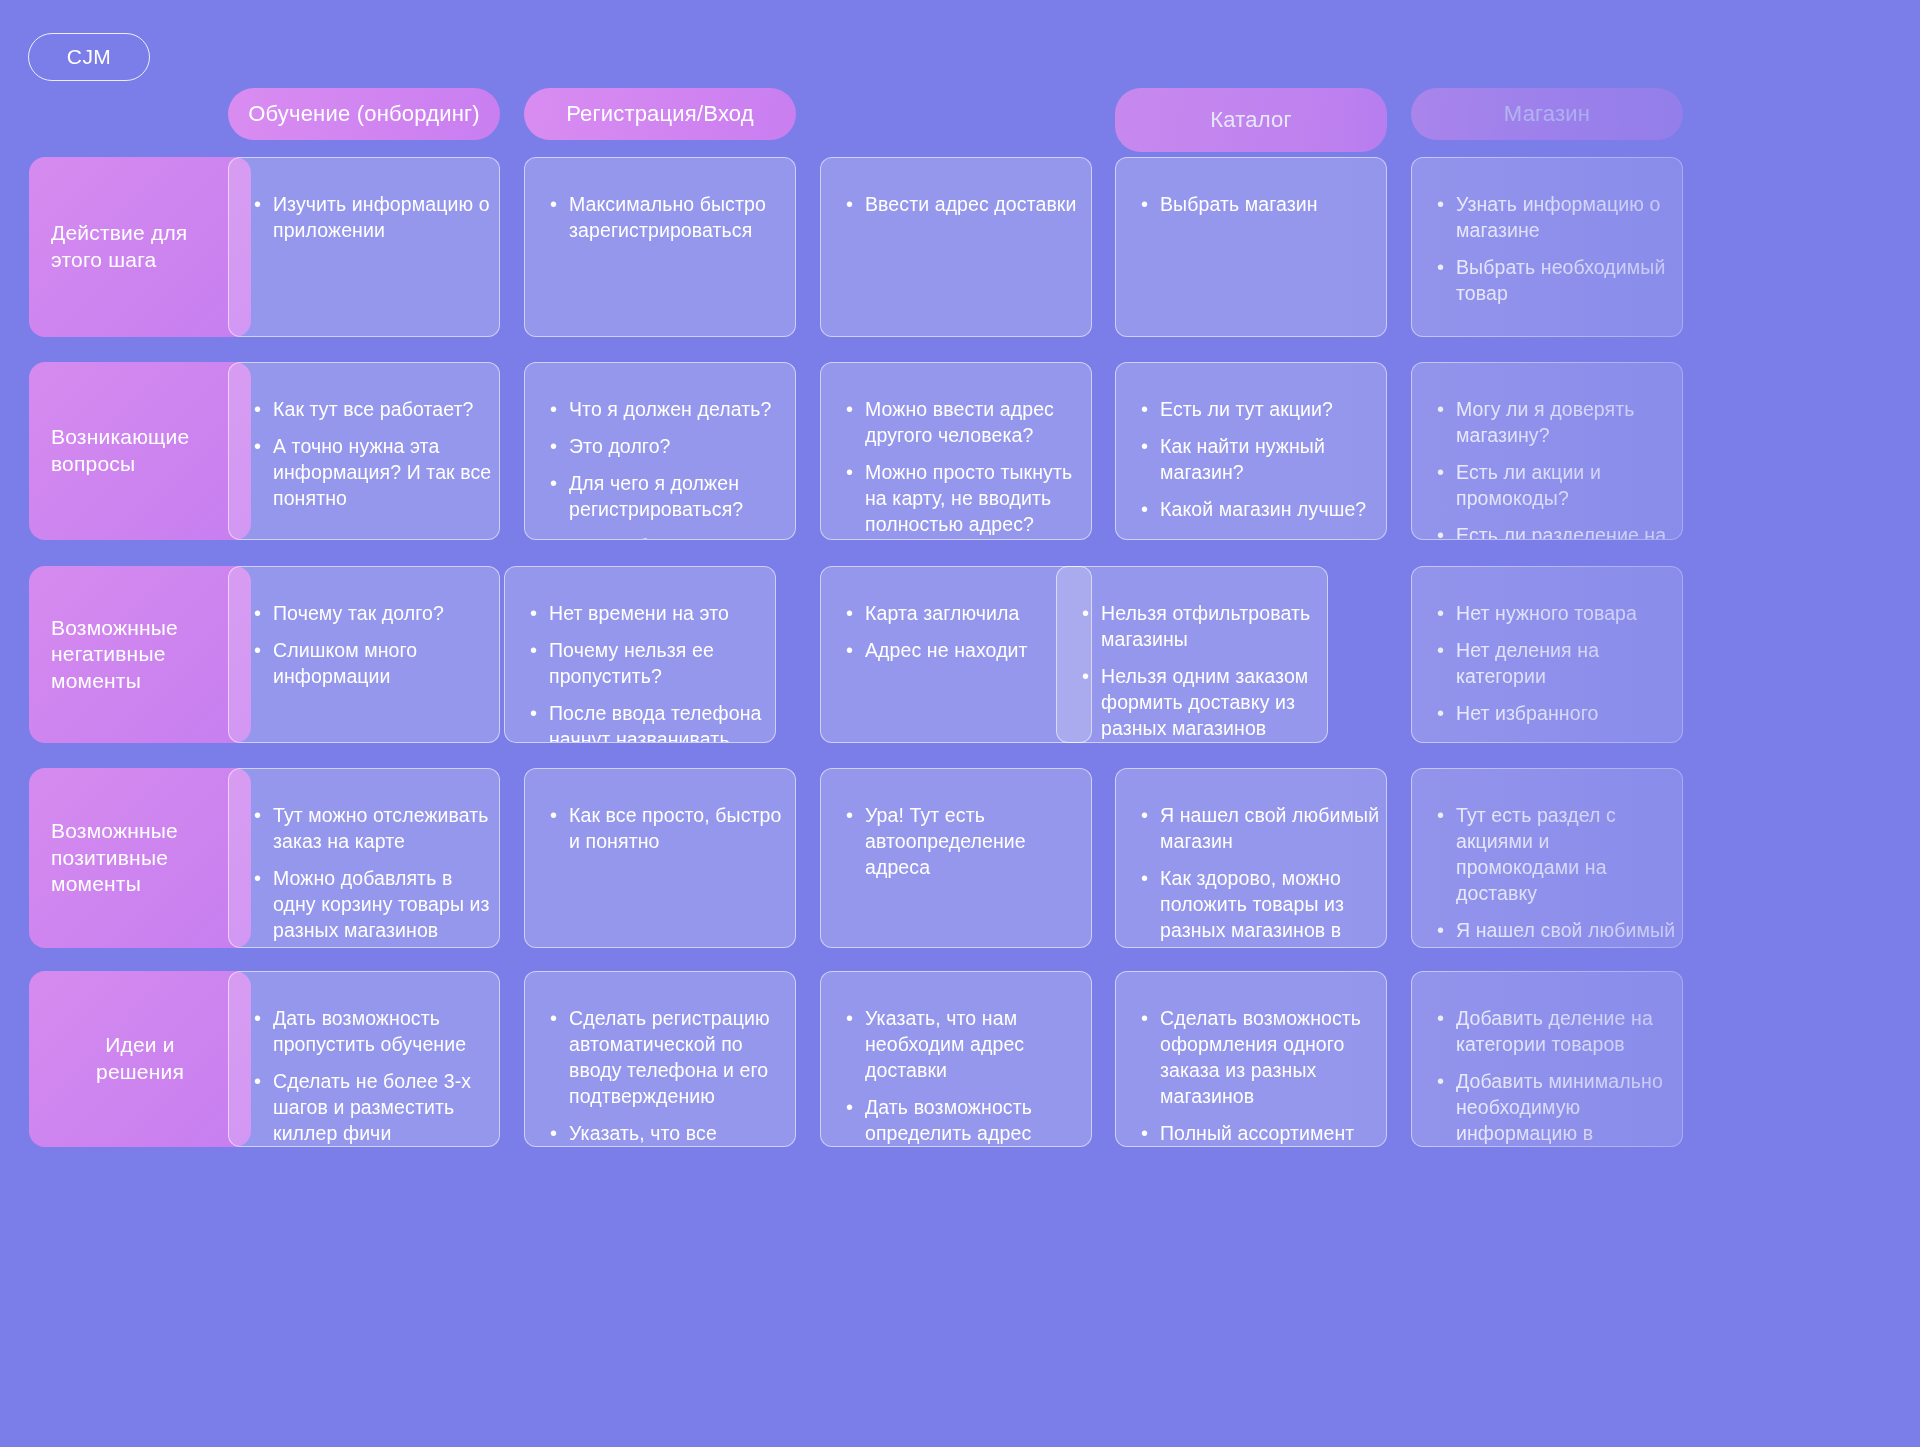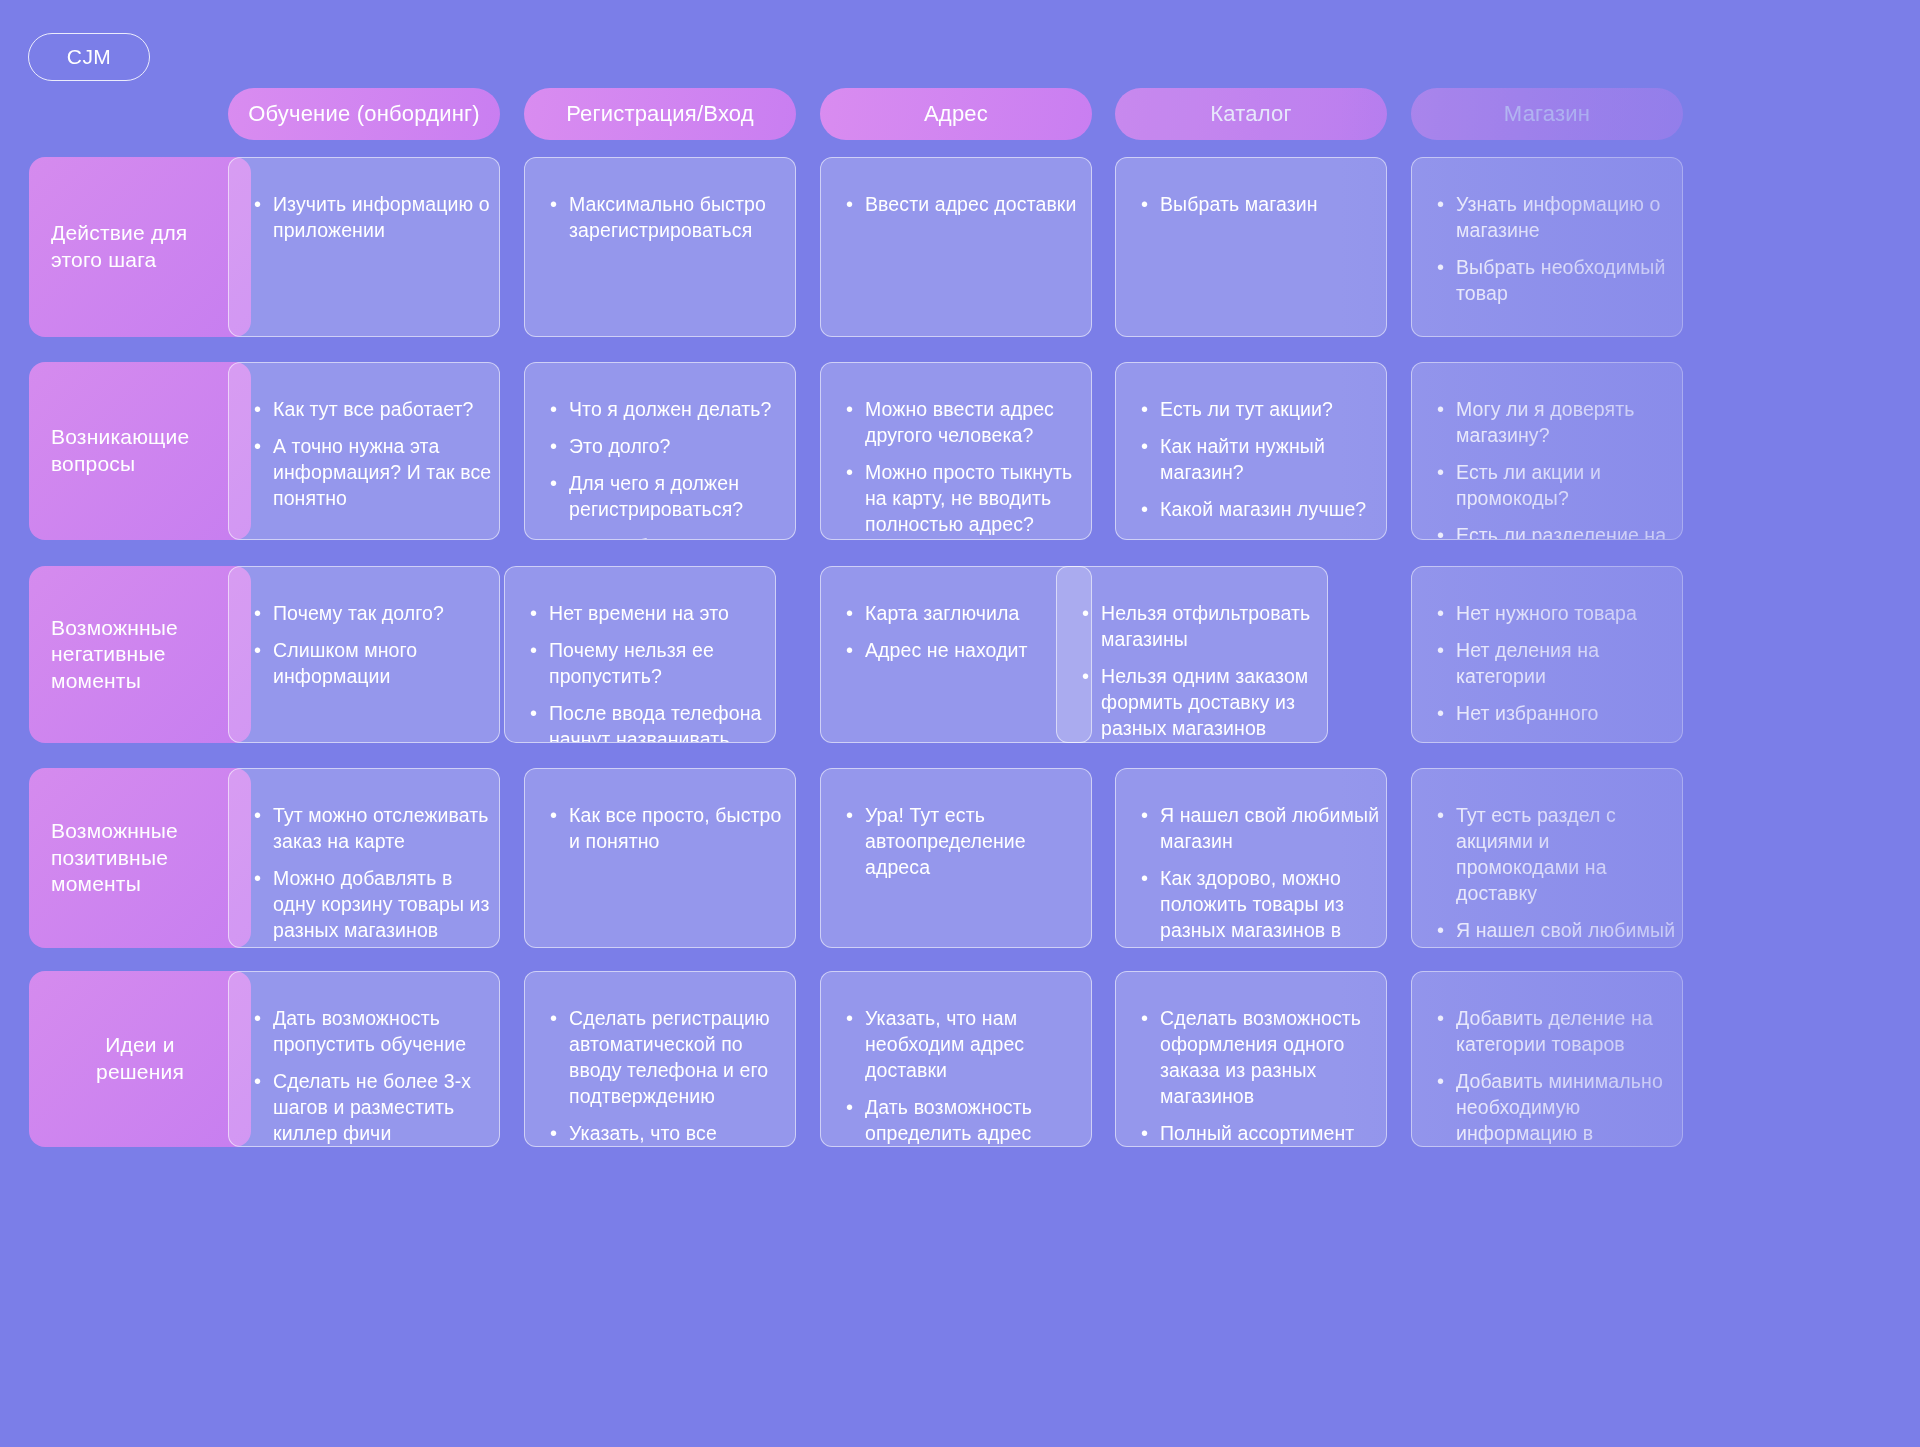--- a/index.html
+++ b/index.html
@@ -130,24 +130,21 @@
   <span>CJM</span>
 </div>
 
 <div id="board">
     <div class="col-header" style="left: 228px; top: 88px; width: 272px; height: 52px; background: linear-gradient(100deg, rgb(217, 140, 240) 0%, rgb(201, 126, 241) 100%); opacity: 1;">
       <span>Обучение (онбординг)</span>
     </div>
     <div class="col-header" style="left: 524px; top: 88px; width: 272px; height: 52px; background: linear-gradient(100deg, rgb(217, 140, 240) 0%, rgb(201, 126, 241) 100%); opacity: 1; text-align: right;">
       <span>Регистрация/Вход</span>
     </div>
-    <div class="col-header" style="left: 820px; top: 88px; width: 272px; height: 52px; background: linear-gradient(100deg, rgb(217, 140, 240) 0%, rgb(201, 126, 241) 100%); opacity: 1;">
-      <span>Адрес</span>
-    </div>
-    <div class="col-header" style="left: 1115px; top: 88px; width: 272px; height: 52px; background: linear-gradient(100deg, rgb(217, 140, 240) 0%, rgb(201, 126, 241) 100%); opacity: 0.82;">
+    <div class="col-header" style="left: 1115px; top: 88px; width: 272px; height: 64px; background: linear-gradient(100deg, rgb(217, 140, 240) 0%, rgb(201, 126, 241) 100%); opacity: 0.82;">
       <span>Каталог</span>
     </div>
     <div class="col-header" style="left: 1411px; top: 88px; width: 272px; height: 52px; background: linear-gradient(100deg, rgb(217, 140, 240) 0%, rgb(201, 126, 241) 100%); opacity: 0.55;">
       <span>Магазин</span>
     </div>
     <div class="row-label" style="top: 157px; height: 180px;">
       <span style="white-space: pre-line;">Действие для
 этого шага</span>
     </div>
     <div class="row-label" style="top: 362px; height: 178px;">

